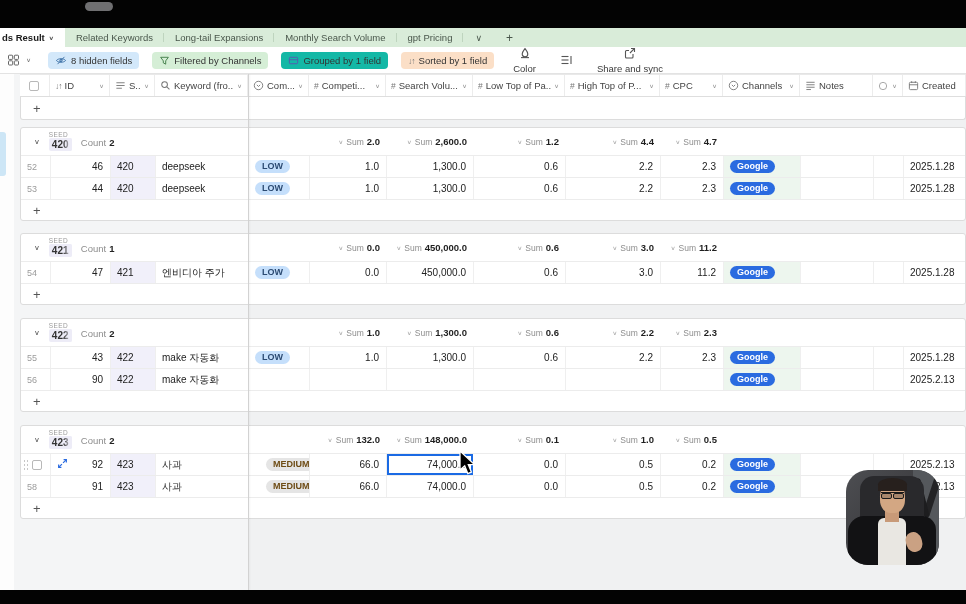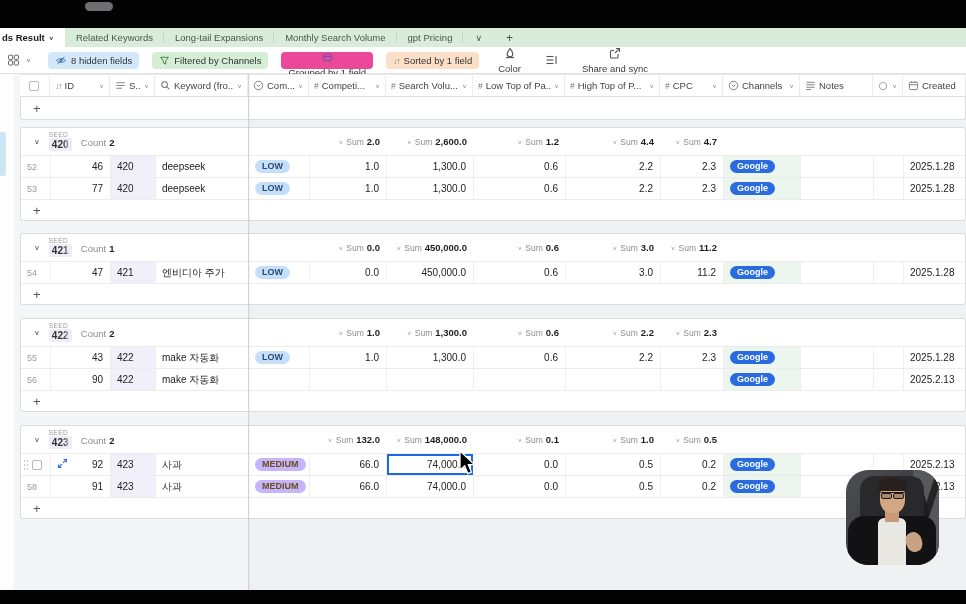--- a/index.html
+++ b/index.html
@@ -65,21 +65,21 @@
   .drow { display:grid; height:22px; border-top:1px solid #ececec;text-align:center; }
   .dcell { display:flex; align-items:center; padding:0 6px; font-size:10px; color:#222; border-right:1px solid #efefef; overflow:hidden; white-space:nowrap; position:relative; }
   .dcell.r { justify-content:flex-end; padding-right:7px; }
   .dcell.c { justify-content:center; }
   .dcell.tint-lav { background:#f1f0fa; }
   .dcell.tint-grn { background:#edf6ee; }
   .dcell.sel { box-shadow:inset 0 0 0 2px #1a6ae4; border-right-color:transparent; }
   .rownum { font-size:9px; color:#9b9b9b; }
   .cellpill { height:13px; line-height:13px; padding:0 7px; border-radius:8px; font-size:9px; font-weight:bold; color:#333; }
   .pill-low { background:#c5dffb; color:#2b4a72; }
-  .pill-med { background:#c4b5fd; color:#6e4c15; }
+  .pill-med { background:#e5e5e5; color:#6e4c15;margin-left:11px; }
   .pill-google { background:#2a6be0; color:#fff; }
   .addrow { height:21px; display:flex; align-items:center; padding-left:12px; font-size:13px; color:#555; border-top:1px solid #ececec; }
   .gbox.partial .addrow { border-top:none; }
   .cbx { width:10px; height:10px; border:1.4px solid #b8b8b8; border-radius:2px; background:#fff; flex:0 0 auto; }
   .dragdots { width:5px; height:11px; margin-right:4px; margin-left:-4px; flex:0 0 auto;
     background-image:radial-gradient(circle, #c7c7c7 1px, transparent 1.1px);
     background-size:3px 4px; }
   .expicon { margin-right:auto; flex:0 0 auto; }
 
   
@@ -159,21 +159,21 @@
             <span>8 hidden fields</span>
           </div>
           <div class="pill" style="background: rgb(213, 238, 214);">
             <span class="icon">
               <svg width="11" height="11" viewBox="0 0 12 12">
                 <path d="M1.8 2.5 H10.2 L7.3 6.4 V10 L4.7 8.6 V6.4 Z" fill="none" stroke="#3d7a44" stroke-width="1"></path>
               </svg>
             </span>
             <span>Filtered by Channels</span>
           </div>
-          <div class="pill" style="background: #ec4899; flex-direction: column;">
+          <div class="pill" style="background: #14b8a6;">
             <span class="icon">
               <svg width="11" height="11" viewBox="0 0 12 12">
                 <g stroke="#5a55b0" stroke-width="1" fill="none">
                   <rect x="1.5" y="2.5" width="9" height="7" rx="1"></rect>
                   <path d="M1.5 5.2 h9"></path>
                 </g>
               </svg>
             </span>
             <span>Grouped by 1 field</span>
           </div>
@@ -424,21 +424,21 @@
               <div class="dcell c"></div>
               <div class="dcell">
                 <span>2025.1.28</span>
               </div>
             </div>
             <div class="drow" style="grid-template-columns: 30px 60px 45px 93px 61px 77px 87px 92px 95px 63px 77px 73px 30px 63px;">
               <div class="dcell">
                 <span class="rownum">53</span>
               </div>
               <div class="dcell r">
-                <span>77</span>
+                <span>44</span>
               </div>
               <div class="dcell tint-lav">
                 <span>420</span>
               </div>
               <div class="dcell">
                 <span>deepseek</span>
               </div>
               <div class="dcell">
                 <span class="cellpill pill-low">LOW</span>
               </div>

